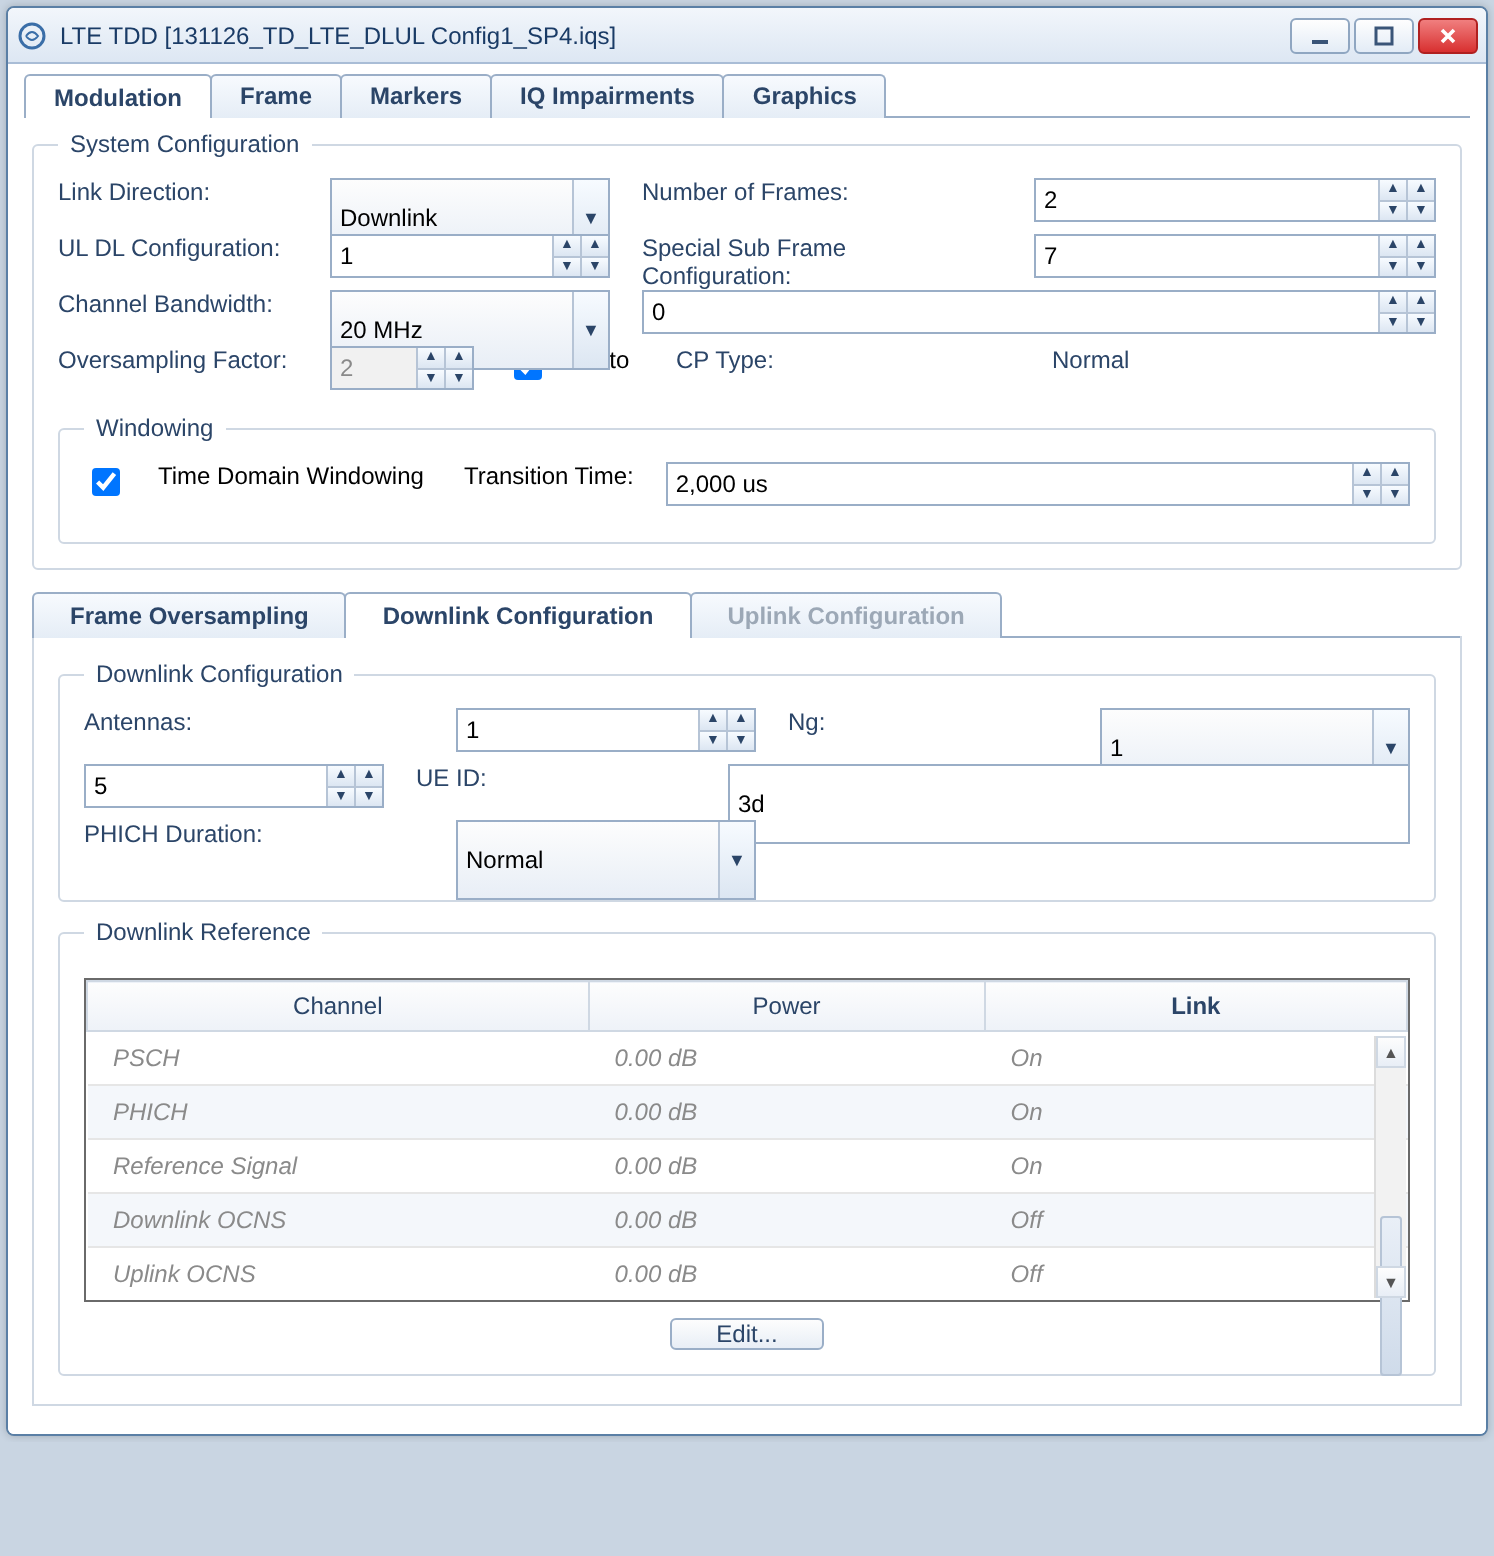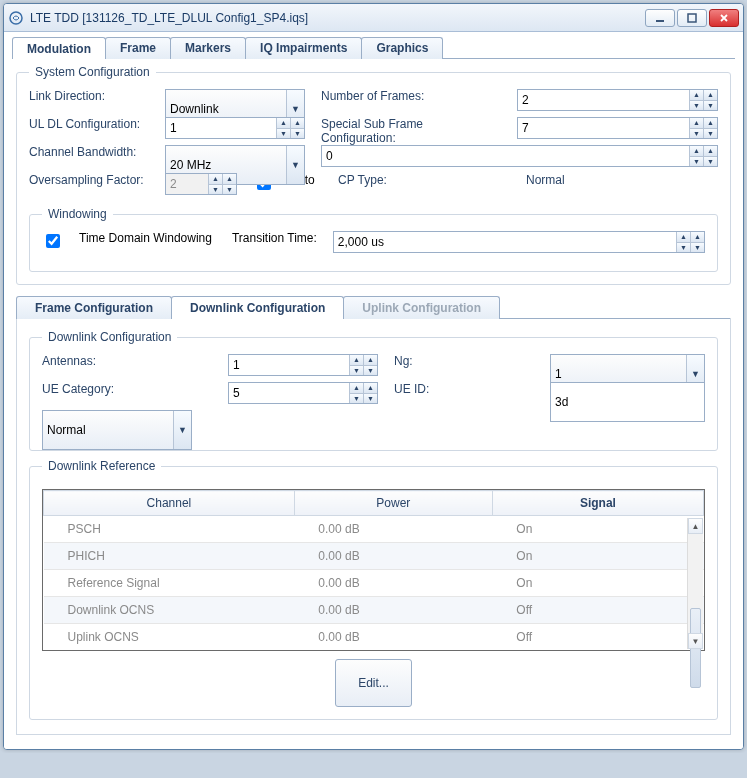--- a/index.html
+++ b/index.html
@@ -35,29 +35,29 @@
   .innerfs { margin:6px 0 0 0;}
   .subtabbar { display:flex; border-bottom:1px solid #9aaec7; margin:6px 4px 0 4px;}
   .subtabbar .tab { padding:4px 18px;}
   .subpanel { border:1px solid #cfd8e3; border-top:none; margin:-1px 4px 0 4px; padding:8px 12px 14px 12px;}
   .dlgrid .row label.key { width:170px;}
   .dlgrid .row .col2label { width:140px;}
   .tablewrap { border:1px solid #6a6a6a; position:relative; margin-top:6px;}
   table { width:100%; border-collapse:collapse;}
   thead th { background:linear-gradient(#fdfdfd,#eef2f8); border:1px solid #cfd8e3; padding:5px 8px; font-weight:normal; color:#2b4568; text-align:center;}
   thead th.strong { font-weight:bold;}
-  tbody td { border-top:1px solid #e6e6e6; padding:6px 24px; color:#8a8a8a;}
+  tbody td { border-top:1px solid #e6e6e6; padding:6px 13px; color:#8a8a8a;font-style:italic;}
   tbody tr:nth-child(even) td { background:#f4f7fb;}
   .vscroll { position:absolute; right:1px; top:28px; bottom:1px; width:16px; background:#f2f2f2; border-left:1px solid #dcdcdc;}
   .vscroll .thumb { position:absolute; left:2px; right:2px; top:90px; height:80px; background:linear-gradient(#e9eff7,#cfdbea); border:1px solid #b6c4d6; border-radius:2px;}
   .vscroll .arr { position:absolute; left:0; right:0; height:16px; background:linear-gradient(#fdfdfd,#e8eef6); border:1px solid #cfd8e3; display:flex; align-items:center; justify-content:center; font-size:8px; color:#555;}
   .vscroll .arr.up { top:0;}
   .vscroll .arr.dn { bottom:0;}
   .editbtnrow { text-align:center; margin-top:8px;}
-  .pushbtn { display:inline-block; padding:16px 22px; border:1px solid #9aaec7; background:linear-gradient(#fdfdfd,#e8eef6); border-radius:3px; color:#2b4568;text-align:center;}
+  .pushbtn { display:inline-block; padding:0 22px; border:1px solid #9aaec7; background:linear-gradient(#fdfdfd,#e8eef6); border-radius:3px; color:#2b4568;text-align:center;}
   .tabbar + fieldset { margin-top:6px;}
   svg { display:block; }
 </style>
 </head>
 <body>
 
 <div class="window">
   <div class="titlebar">
     <span class="icon">
       <svg width="14" height="14">
@@ -207,21 +207,21 @@
                   <span class="btn">▲</span>
                   <span class="btn">▼</span>
                 </span>
               </span>
           </div>
         </div>
       </fieldset>
     </fieldset>
 
     <div class="subtabbar">
-      <div class="tab">Frame Configuration</div>
+      <div class="tab">Frame Oversampling</div>
       <div class="tab active">Downlink Configuration</div>
       <div class="tab" style="color:#9ca8b6">Uplink Configuration</div>
     </div>
 
     <div class="subpanel">
       <fieldset style="margin:4px 0;">
         <legend>Downlink Configuration</legend>
         <div class="dlgrid">
           <div class="row">
             <label class="key">Antennas:</label>
@@ -238,40 +238,40 @@
                   </span>
                 </span>
             </div>
             <label class="col2label">Ng:</label>
             <div class="combo grad" style="flex:1">
               <span>1</span>
               <span class="arrow">▼</span>
             </div>
           </div>
           <div class="row">
-            <label class="key">UE Category:</label>
             <div class="spinbox" style="width:150px">
               <span>5</span>
               <span class="spin">
                   <span class="col">
                     <span class="btn">▲</span>
                     <span class="btn">▼</span>
                   </span>
                   <span class="col">
                     <span class="btn">▲</span>
                     <span class="btn">▼</span>
                   </span>
                 </span>
             </div>
             <label class="col2label">UE ID:</label>
             <div class="textin" style="flex:1">
               <span>3d</span>
             </div>
           </div>
           <div class="row">
+            <label class="key">PHICH Duration:</label>
             <div class="combo grad" style="width:150px">
               <span>Normal</span>
               <span class="arrow">▼</span>
             </div>
           </div>
         </div>
       </fieldset>
 
       <fieldset style="margin:8px 0 0 0;">
         <legend>Downlink Reference</legend>
@@ -279,21 +279,21 @@
           <table>
             <colgroup>
                 <col style="width:38%">
                 <col style="width:30%">
                 <col style="width:32%">
               </colgroup>
             <thead>
               <tr>
                 <th>Channel</th>
                 <th>Power</th>
-                <th class="strong">Signal</th>
+                <th class="strong">Link</th>
               </tr>
             </thead>
             <tbody id="chanbody">
                 <tr>
                   <td>PSCH</td>
                   <td>0.00 dB</td>
                   <td>On</td>
                 </tr>
                 <tr>
                   <td>PHICH</td>

